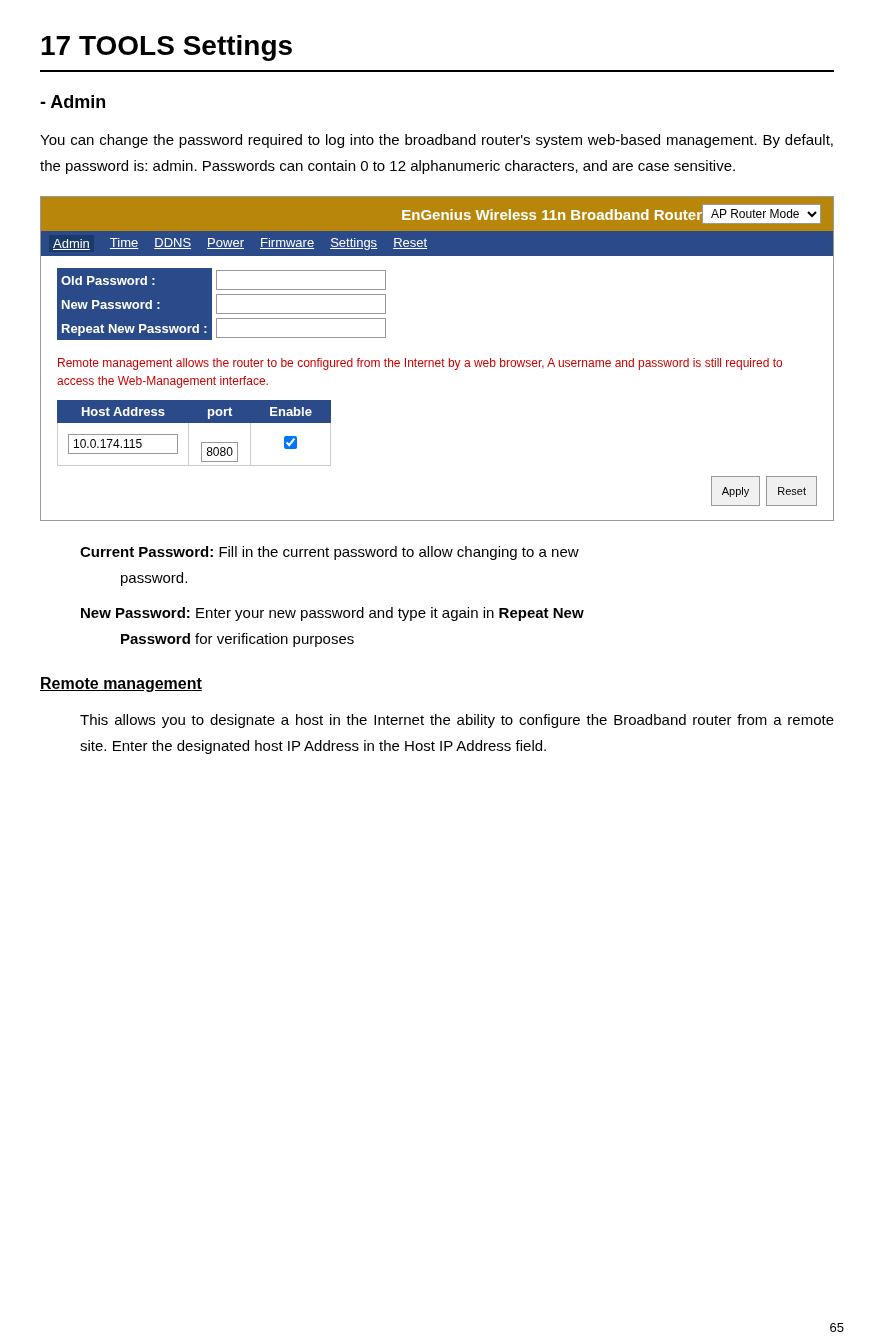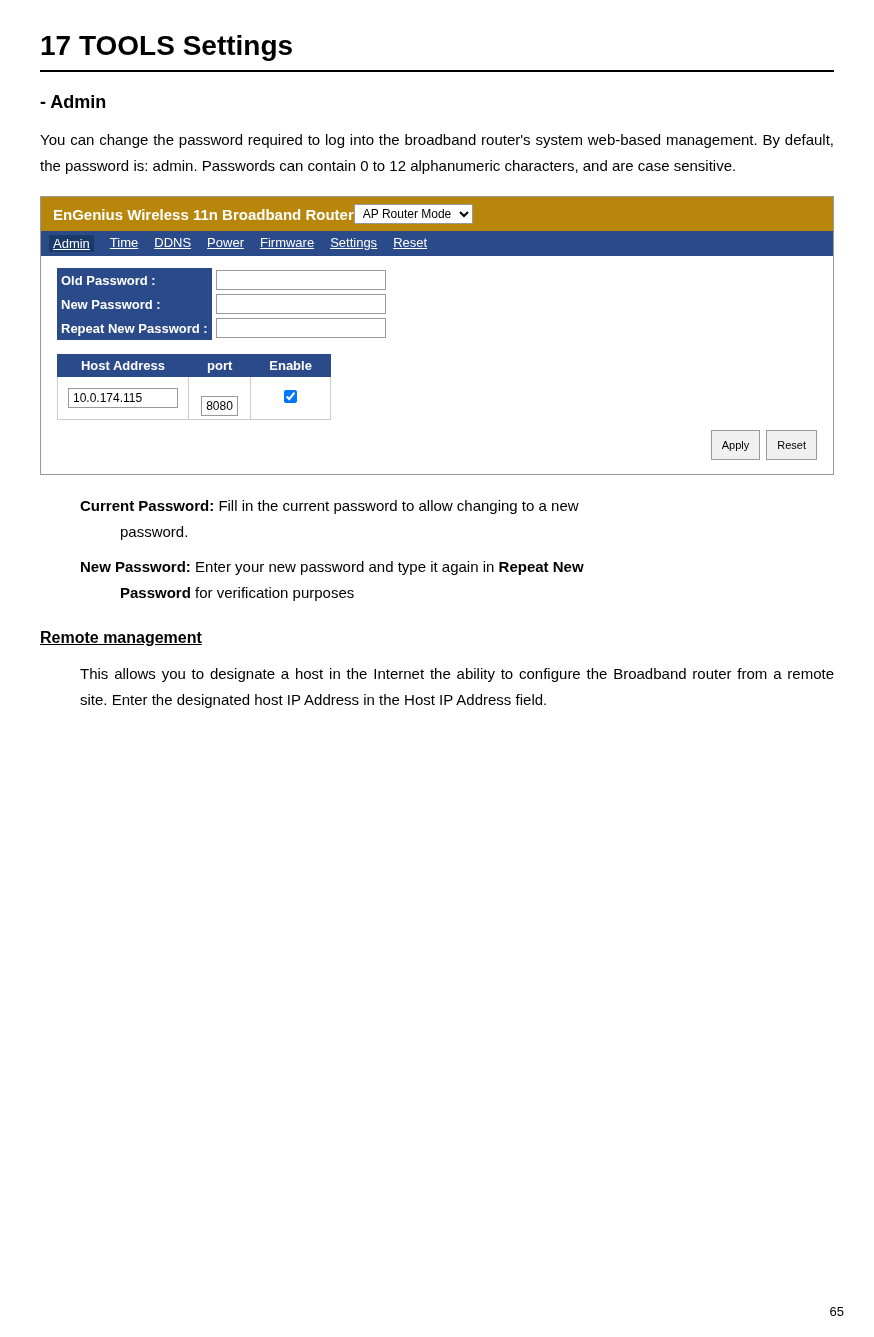--- a/index.html
+++ b/index.html
@@ -44,21 +44,21 @@
       width: 100%;
     }
 
     .router-header {
       background: #b8860b;
       color: #fff;
       font-size: 15px;
       font-weight: bold;
       padding: 7px 12px;
       display: flex;
-      justify-content: flex-start;
+      justify-content: flex-end;
       align-items: center;
     }
 
     .router-header-title {
       font-size: 15px;
     }
 
     .router-mode-select {
       font-size: 12px;
       padding: 1px 4px;
@@ -190,21 +190,21 @@
     .subsection-title {
       font-size: 16px;
       font-weight: bold;
       text-decoration: underline;
       margin-top: 24px;
       margin-bottom: 14px;
     }
 
     .page-number {
       position: fixed;
-      bottom: 18px;
+      bottom: 2px;
       right: 30px;
       font-size: 13px;
     }
   </style>
 </head>
 <body>
 
 <h1>17  TOOLS Settings</h1>
 <hr class="section-divider">
 
@@ -250,20 +250,21 @@
       </tr>
       <tr>
         <td class="form-label-cell">Repeat New Password :</td>
         <td>
           <input type="password" class="form-input" style="">
         </td>
       </tr>
     </tbody>
       </table>
 
+    <div class="remote-info-text">Remote management allows the router to be configured from the Internet by a web browser, A username and password is still required to access the Web-Management interface.</div>
 
     <table class="remote-table">
       <thead>
         <tr>
           <th>Host Address</th>
           <th>port</th>
           <th>Enable</th>
         </tr>
       </thead>
       <tbody>

